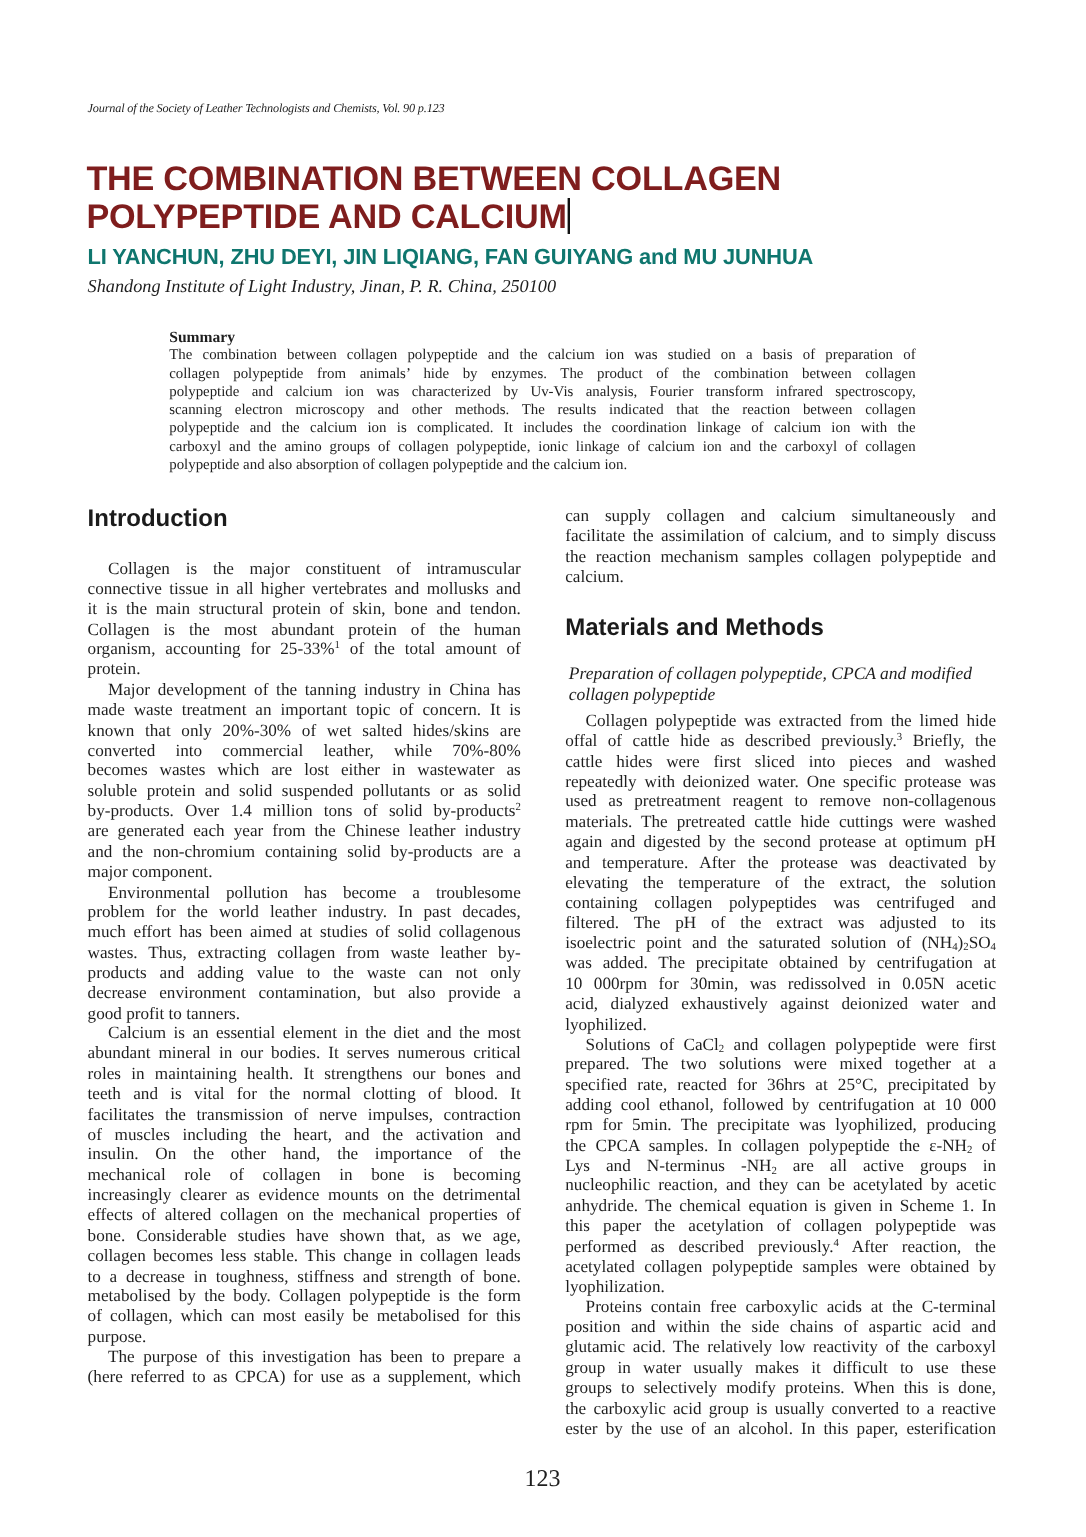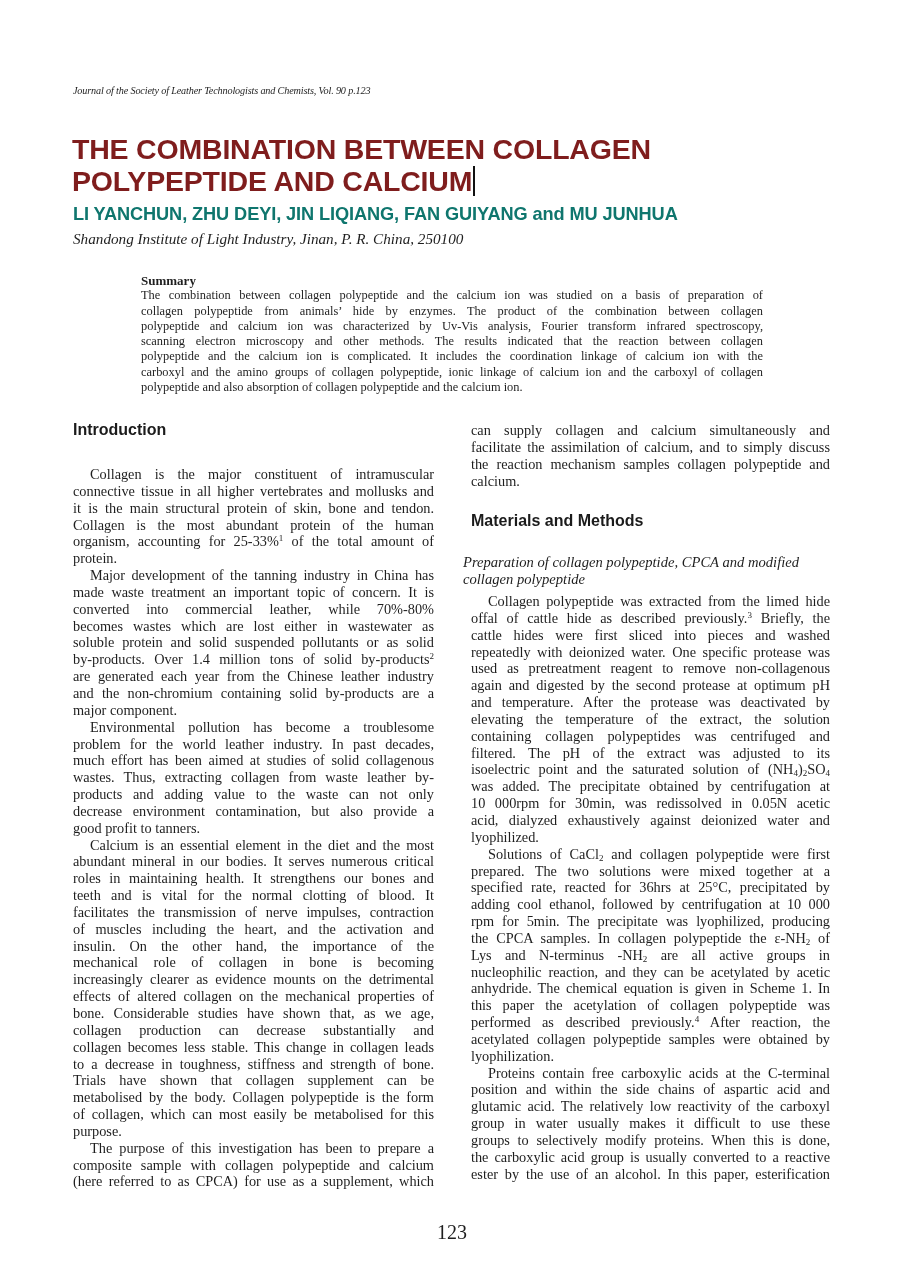--- a/index.html
+++ b/index.html
@@ -11,24 +11,24 @@
   #title .caret { display: inline-block; width: 1.5px; height: 30px; background: #111; vertical-align: -5px; margin-left: 1px; }
   #authors { position: absolute; left: 73px; top: 204px; font-size: 18.2px; font-weight: bold; letter-spacing: -0.1px; color: #0f766e; }
   #affil { position: absolute; left: 73px; top: 230px; font-size: 15.2px; font-style: italic; }
   #summary { position: absolute; left: 141px; top: 273px; width: 622px; font-size: 12.4px; line-height: 15.3px; }
   #summary .head { font-weight: bold; font-size: 13px; }
   .line { display: block; text-align: justify; text-align-last: justify; white-space: nowrap; height: inherit; }
   .line.last { text-align-last: left; }
   .col { position: absolute; width: 361px; font-size: 14.3px; line-height: 16.85px; }
   #col-left { left: 73px; top: 466px; }
   #col-right { left: 471px; top: 422px; width: 359px; }
-  .h2 { font-family: "Liberation Sans", "DejaVu Sans", sans-serif; font-weight: bold; font-size: 16px; color: #1b1b1b; }
+  .h2 { font-family: "Liberation Sans", "DejaVu Sans", sans-serif; font-weight: bold; font-size: 20px; color: #1b1b1b; }
   #intro-head { position: absolute; left: 73px; top: 421px; }
   #mm-head { position: absolute; left: 471px; top: 512px; }
-  #sub-head { position: absolute; left: 463px; top: 554px; width: 359px; font-style: italic; font-size: 14.6px; line-height: 16.5px; }
+  #sub-head { position: absolute; left: 474px; top: 554px; width: 359px; font-style: italic; font-size: 14.6px; line-height: 16.5px; }
   #col-right2 { position: absolute; left: 471px; top: 593px; width: 359px; font-size: 14.3px; line-height: 16.85px; }
   .ind { padding-left: 17px; }
   sup, sub { font-size: 9px; line-height: 0; }
   sup { vertical-align: 5px; }
   sub { vertical-align: -2px; }
   #page-num { position: absolute; left: 437px; top: 1221px; font-size: 20px; }
 </style>
 </head>
 <body>
 
@@ -57,20 +57,21 @@
 
 <div id="col-left" class="col serif">
   <span class="line ind">Collagen is the major constituent of intramuscular</span>
   <span class="line">connective tissue in all higher vertebrates and mollusks and</span>
   <span class="line">it is the main structural protein of skin, bone and tendon.</span>
   <span class="line">Collagen is the most abundant protein of the human</span>
   <span class="line"><span>organism, accounting for 25-33%</span><sup>1</sup><span> of the total amount of</span></span>
   <span class="line last">protein.</span>
   <span class="line ind">Major development of the tanning industry in China has</span>
   <span class="line">made waste treatment an important topic of concern. It is</span>
+  <span class="line">known that only 20%-30% of wet salted hides/skins are</span>
   <span class="line">converted into commercial leather, while 70%-80%</span>
   <span class="line">becomes wastes which are lost either in wastewater as</span>
   <span class="line">soluble protein and solid suspended pollutants or as solid</span>
   <span class="line"><span>by-products. Over 1.4 million tons of solid by-products</span><sup>2</sup></span>
   <span class="line">are generated each year from the Chinese leather industry</span>
   <span class="line">and the non-chromium containing solid by-products are a</span>
   <span class="line last">major component.</span>
   <span class="line ind">Environmental pollution has become a troublesome</span>
   <span class="line">problem for the world leather industry. In past decades,</span>
   <span class="line">much effort has been aimed at studies of solid collagenous</span>
@@ -82,29 +83,26 @@
   <span class="line">abundant mineral in our bodies. It serves numerous critical</span>
   <span class="line">roles in maintaining health. It strengthens our bones and</span>
   <span class="line">teeth and is vital for the normal clotting of blood. It</span>
   <span class="line">facilitates the transmission of nerve impulses, contraction</span>
   <span class="line">of muscles including the heart, and the activation and</span>
   <span class="line">insulin. On the other hand, the importance of the</span>
   <span class="line">mechanical role of collagen in bone is becoming</span>
   <span class="line">increasingly clearer as evidence mounts on the detrimental</span>
   <span class="line">effects of altered collagen on the mechanical properties of</span>
   <span class="line">bone. Considerable studies have shown that, as we age,</span>
-  <span class="line">collagen production can decrease substantially and</span>
   <span class="line">collagen becomes less stable. This change in collagen leads</span>
   <span class="line">to a decrease in toughness, stiffness and strength of bone.</span>
-  <span class="line">Trials have shown that collagen supplement  can be</span>
   <span class="line">metabolised by the body. Collagen polypeptide is the form</span>
   <span class="line">of collagen, which can most easily be metabolised for this</span>
   <span class="line last">purpose.</span>
   <span class="line ind">The purpose of this investigation has been to prepare a</span>
-  <span class="line">composite sample with collagen polypeptide and calcium</span>
   <span class="line">(here referred to as CPCA) for use as a supplement, which</span>
 </div>
 
 <div id="col-right" class="col serif">
   <span class="line">can supply collagen and calcium simultaneously and</span>
   <span class="line">facilitate the assimilation of calcium, and to simply discuss</span>
   <span class="line">the reaction mechanism samples collagen polypeptide and</span>
   <span class="line last">calcium.</span>
 </div>
 
@@ -114,20 +112,21 @@
   <div>Preparation of collagen polypeptide, CPCA and modified</div>
   <div>collagen polypeptide</div>
 </div>
 
 <div id="col-right2" class="serif">
   <span class="line ind">Collagen polypeptide was extracted from the limed hide</span>
   <span class="line"><span>offal of cattle hide as described previously.</span><sup>3</sup><span> Briefly, the</span></span>
   <span class="line">cattle hides were first sliced into pieces and washed</span>
   <span class="line">repeatedly with deionized water. One specific protease was</span>
   <span class="line">used as pretreatment reagent to remove non-collagenous</span>
+  <span class="line">materials. The pretreated cattle hide cuttings were washed</span>
   <span class="line">again and digested by the second protease at optimum pH</span>
   <span class="line">and temperature. After the protease was deactivated by</span>
   <span class="line">elevating the temperature of the extract, the solution</span>
   <span class="line">containing collagen polypeptides was centrifuged and</span>
   <span class="line">filtered. The pH of the extract was adjusted to its</span>
   <span class="line"><span>isoelectric point and the saturated solution of (NH</span><sub>4</sub><span>)</span><sub>2</sub><span>SO</span><sub>4</sub></span>
   <span class="line">was added. The precipitate obtained by centrifugation at</span>
   <span class="line">10 000rpm for 30min, was redissolved in 0.05N acetic</span>
   <span class="line">acid, dialyzed exhaustively against deionized water and</span>
   <span class="line last">lyophilized.</span>

